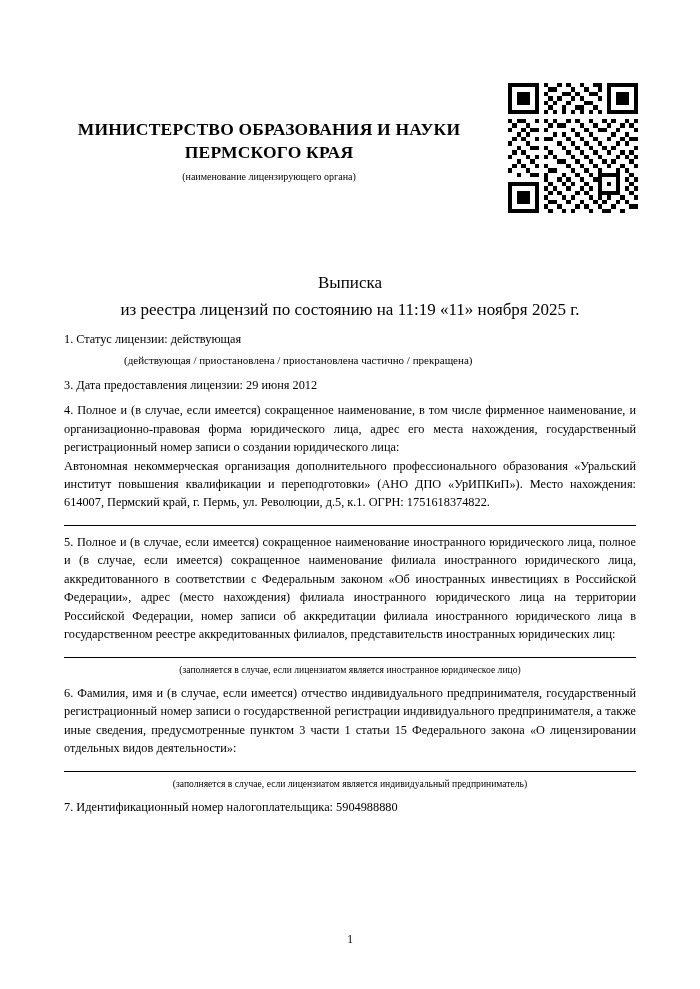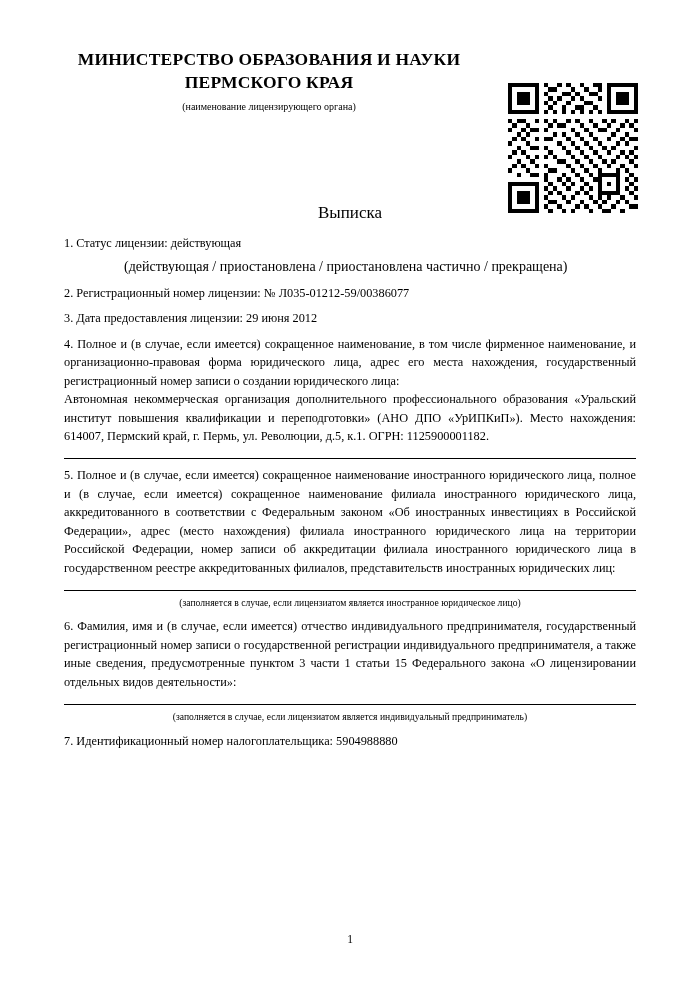--- a/index.html
+++ b/index.html
@@ -27,21 +27,21 @@
     position: absolute;
     top: 83px;
     left: 508px;
     width: 130px;
     height: 130px;
   }
   .qr-wrap svg { display: block; }
 
   
   .header {
-    padding-top: 48px;
+    padding-top: 118px;
     text-align: center;
     width: 410px;
     margin-left: 0;
   }
   .org-title {
     font-weight: bold;
     font-size: 17.5px;
     line-height: 1.32;
     letter-spacing: .2px;
   }
@@ -69,21 +69,21 @@
   .item.just { text-align: justify; }
   .item p { margin: 0; }
   .sub-note {
     margin-top: 5px;
     text-align: center;
     font-size: 9.6px;
   }
   .note-indent {
     margin-top: 4px;
     margin-left: 60px;
-    font-size: 14px;
+    font-size: 11px;
     text-align: left;
   }
   .rule {
     border: none;
     border-top: 1px solid #000;
     margin: 13px 0 0 0;
     height: 0;
   }
   .page-number {
     position: absolute;
@@ -376,38 +376,36 @@
     </svg>
   </div>
 
   <div class="header">
     <div class="org-title">МИНИСТЕРСТВО ОБРАЗОВАНИЯ И НАУКИ ПЕРМСКОГО КРАЯ</div>
     <div class="org-caption">(наименование лицензирующего органа)</div>
   </div>
 
   <div class="doc-title">
     <div>Выписка</div>
+    <div class="line2">из реестра лицензий по состоянию на 11:19 «11» ноября 2025 г.</div>
   </div>
 
   <div class="item">
     <p>1. Статус лицензии: действующая</p>
     <div class="note-indent">(действующая / приостановлена / приостановлена частично / прекращена)</div>
   </div>
 
-  <div class="item">
-    <p>2. Регистрационный номер лицензии: № Л035-01212-59/00386077</p>
-  </div>
 
   <div class="item">
     <p>3. Дата предоставления лицензии: 29 июня 2012</p>
   </div>
 
   <div class="item just">
     <p>4. Полное и (в случае, если имеется) сокращенное наименование, в том числе фирменное наименование, и организационно-правовая форма юридического лица, адрес его места нахождения, государственный регистрационный номер записи о создании юридического лица:</p>
-    <p>Автономная некоммерческая организация дополнительного профессионального образования «Уральский институт повышения квалификации и переподготовки» (АНО ДПО «УрИПКиП»). Место нахождения: 614007, Пермский край, г. Пермь, ул. Революции, д.5, к.1. ОГРН: 1125900001182.</p>
+    <p>Автономная некоммерческая организация дополнительного профессионального образования «Уральский институт повышения квалификации и переподготовки» (АНО ДПО «УрИПКиП»). Место нахождения: 614007, Пермский край, г. Пермь, ул. Революции, д.5, к.1. ОГРН: 1751618374822.</p>
     <hr class="rule">
   </div>
 
   <div class="item just">
     <p>5. Полное и (в случае, если имеется) сокращенное наименование иностранного юридического лица, полное и (в случае, если имеется) сокращенное наименование филиала иностранного юридического лица, аккредитованного в соответствии с Федеральным законом «Об иностранных инвестициях в Российской Федерации», адрес (место нахождения) филиала иностранного юридического лица на территории Российской Федерации, номер записи об аккредитации филиала иностранного юридического лица в государственном реестре аккредитованных филиалов, представительств иностранных юридических лиц:</p>
     <hr class="rule">
     <div class="sub-note">(заполняется в случае, если лицензиатом является иностранное юридическое лицо)</div>
   </div>
 
   <div class="item just">

